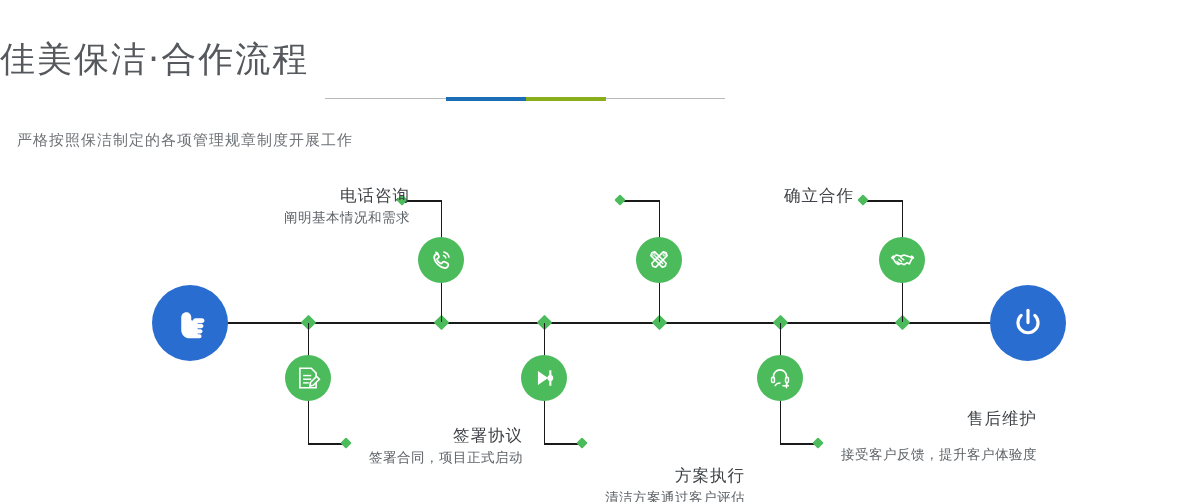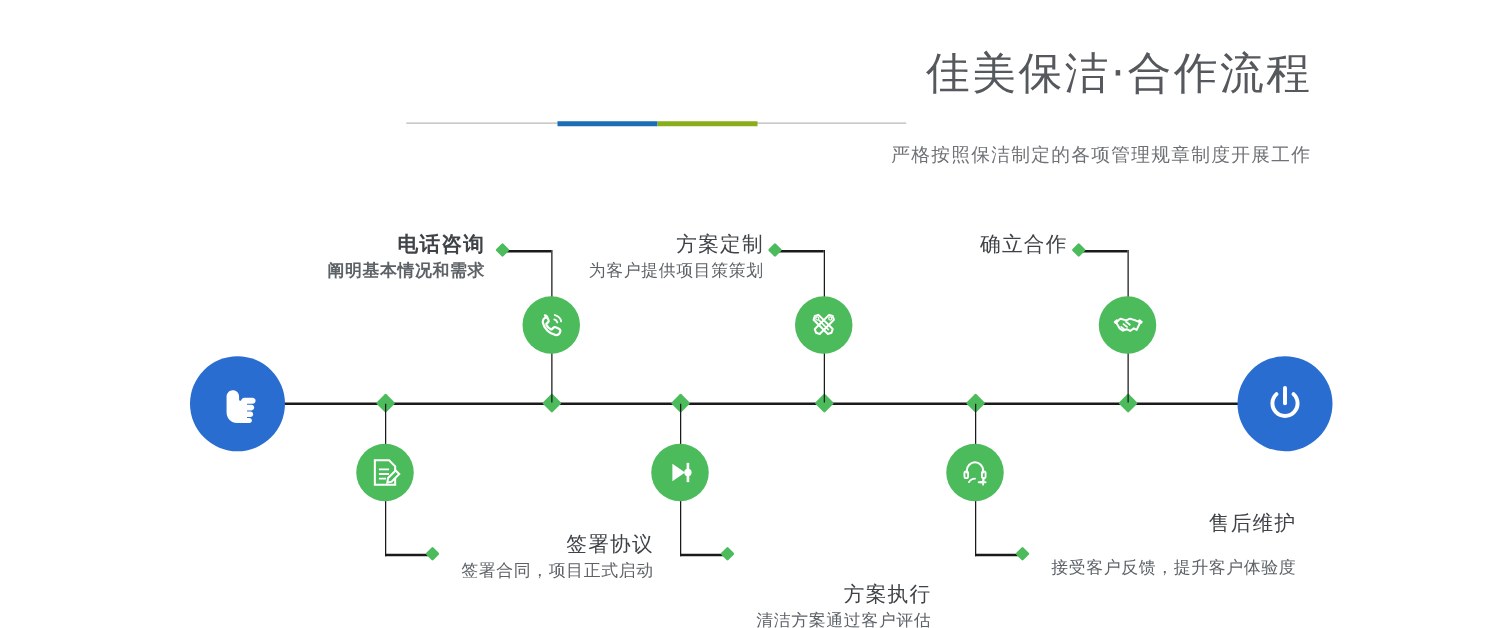--- a/index.html
+++ b/index.html
@@ -15,21 +15,21 @@
     font-family: "DejaVu Sans", "Liberation Sans", sans-serif;
     color: #4a4a4a;
   }
 
   
   .header {
     position: absolute;
     left: 0;
     top: 0;
     width: 1050px;
-    text-align: right;
+    text-align: left;
   }
   .page-title {
     margin: 0;
     padding-top: 36px;
     font-size: 35px;
     line-height: 46px;
     font-weight: 500;
     letter-spacing: 2px;
     color: #55585c;
     font-family: "DejaVu Sans", "Liberation Sans", sans-serif;
@@ -56,21 +56,21 @@
     height: 4px;
   }
   .divider .seg-green {
     position: absolute;
     left: 201px;
     top: 0;
     width: 80px;
     height: 4px;
   }
   .subtitle {
-    margin: 1px;
+    margin: 17px;
     padding-top: 12px;
     font-size: 15px;
     line-height: 20px;
     letter-spacing: 1px;
     color: #6e7276;
   }
 
   
   .timeline {
     position: absolute;
@@ -229,21 +229,21 @@
       <svg width="26" height="26" viewBox="0 0 32 32">
         <path fill="none" stroke="#ffffff" stroke-width="2.2" stroke-linejoin="round" d="M9.8 6.5c1 0 1.6.5 2 1.4l1.5 3.3c.4.9.2 1.6-.5 2.2l-1.3 1.1
                  c-.4.35-.5.7-.3 1.2.9 2.1 2.5 3.7 4.6 4.6.5.2.85.1 1.2-.3l1.1-1.3
                  c.6-.7 1.3-.9 2.2-.5l3.3 1.5c.9.4 1.4 1 1.4 2 0 2.6-2.3 4.6-5.1 4.1
                  -5.7-1-11.2-6.5-12.2-12.2-.5-2.8 1.5-5.1 4.1-5.1z"></path>
         <path fill="none" stroke="#ffffff" stroke-width="1.8" stroke-linecap="round" d="M19.5 6.2a8.2 8.2 0 0 1 6.3 6.3"></path>
         <path fill="none" stroke="#ffffff" stroke-width="1.8" stroke-linecap="round" d="M19 10.5a4.4 4.4 0 0 1 3 3"></path>
       </svg>
     </span>
   </div>
-  <div class="label-block align-right" style="left:150px; top:35px; width:238px;font-weight:bold;">
+  <div class="label-block align-right" style="left:172px; top:35px; width:238px;">
     <div class="lbl-title">电话咨询</div>
     <div class="lbl-desc">阐明基本情况和需求</div>
   </div>
 
   <div class="diamond" style="left:539px; top:167px; background:#4cbb5c;"></div>
   <div class="conn-v" style="left: 543.5px; top: 173px; height: 122px; background: rgb(26, 26, 26);"></div>
   <div class="conn-h" style="left: 543.5px; top: 293px; width: 38px; background: rgb(26, 26, 26);"></div>
   <div class="marker-dot" style="left:578px; top:289px; background:#4cbb5c;"></div>
   <div class="node-circle" style="left:521px; top:205px; background:#4cbb5c;">
     <span>
@@ -266,24 +266,20 @@
   <div class="node-circle" style="left:636px; top:87px; background:#4cbb5c;">
     <span>
       <svg width="26" height="26" viewBox="0 0 32 32">
         <path fill="none" stroke="#ffffff" stroke-width="2" stroke-linejoin="round" d="M7.2 7.2l3.6-1.2 14 14-1.2 3.6-3.6 1.2-14-14z"></path>
         <line x1="11" y1="11" x2="21" y2="21" stroke="#ffffff" stroke-width="1.6"></line>
         <path fill="none" stroke="#ffffff" stroke-width="2" stroke-linejoin="round" d="M24.8 7.2l-3.6-1.2-14 14 1.2 3.6 3.6 1.2 14-14z"></path>
         <circle cx="9.6" cy="9.6" r="1.5" fill="#4cbb5c" stroke="#ffffff" stroke-width="1.2"></circle>
         <circle cx="22.4" cy="9.6" r="1.5" fill="#4cbb5c" stroke="#ffffff" stroke-width="1.2"></circle>
       </svg>
     </span>
-  </div>
-  <div class="label-block align-right" style="left:373px; top:35px; width:238px;">
-    <div class="lbl-title">方案定制</div>
-    <div class="lbl-desc">为客户提供项目策策划</div>
   </div>
 
   <div class="diamond" style="left:775px; top:167px; background:#4cbb5c;"></div>
   <div class="conn-v" style="left: 779.5px; top: 173px; height: 122px; background: rgb(26, 26, 26);"></div>
   <div class="conn-h" style="left: 779.5px; top: 293px; width: 38px; background: rgb(26, 26, 26);"></div>
   <div class="marker-dot" style="left:814px; top:289px; background:#4cbb5c;"></div>
   <div class="node-circle" style="left:757px; top:205px; background:#4cbb5c;">
     <span>
       <svg width="26" height="26" viewBox="0 0 32 32">
         <path fill="none" stroke="#ffffff" stroke-width="2" stroke-linecap="round" d="M8 16v-2a8 8 0 0 1 16 0v2"></path>

